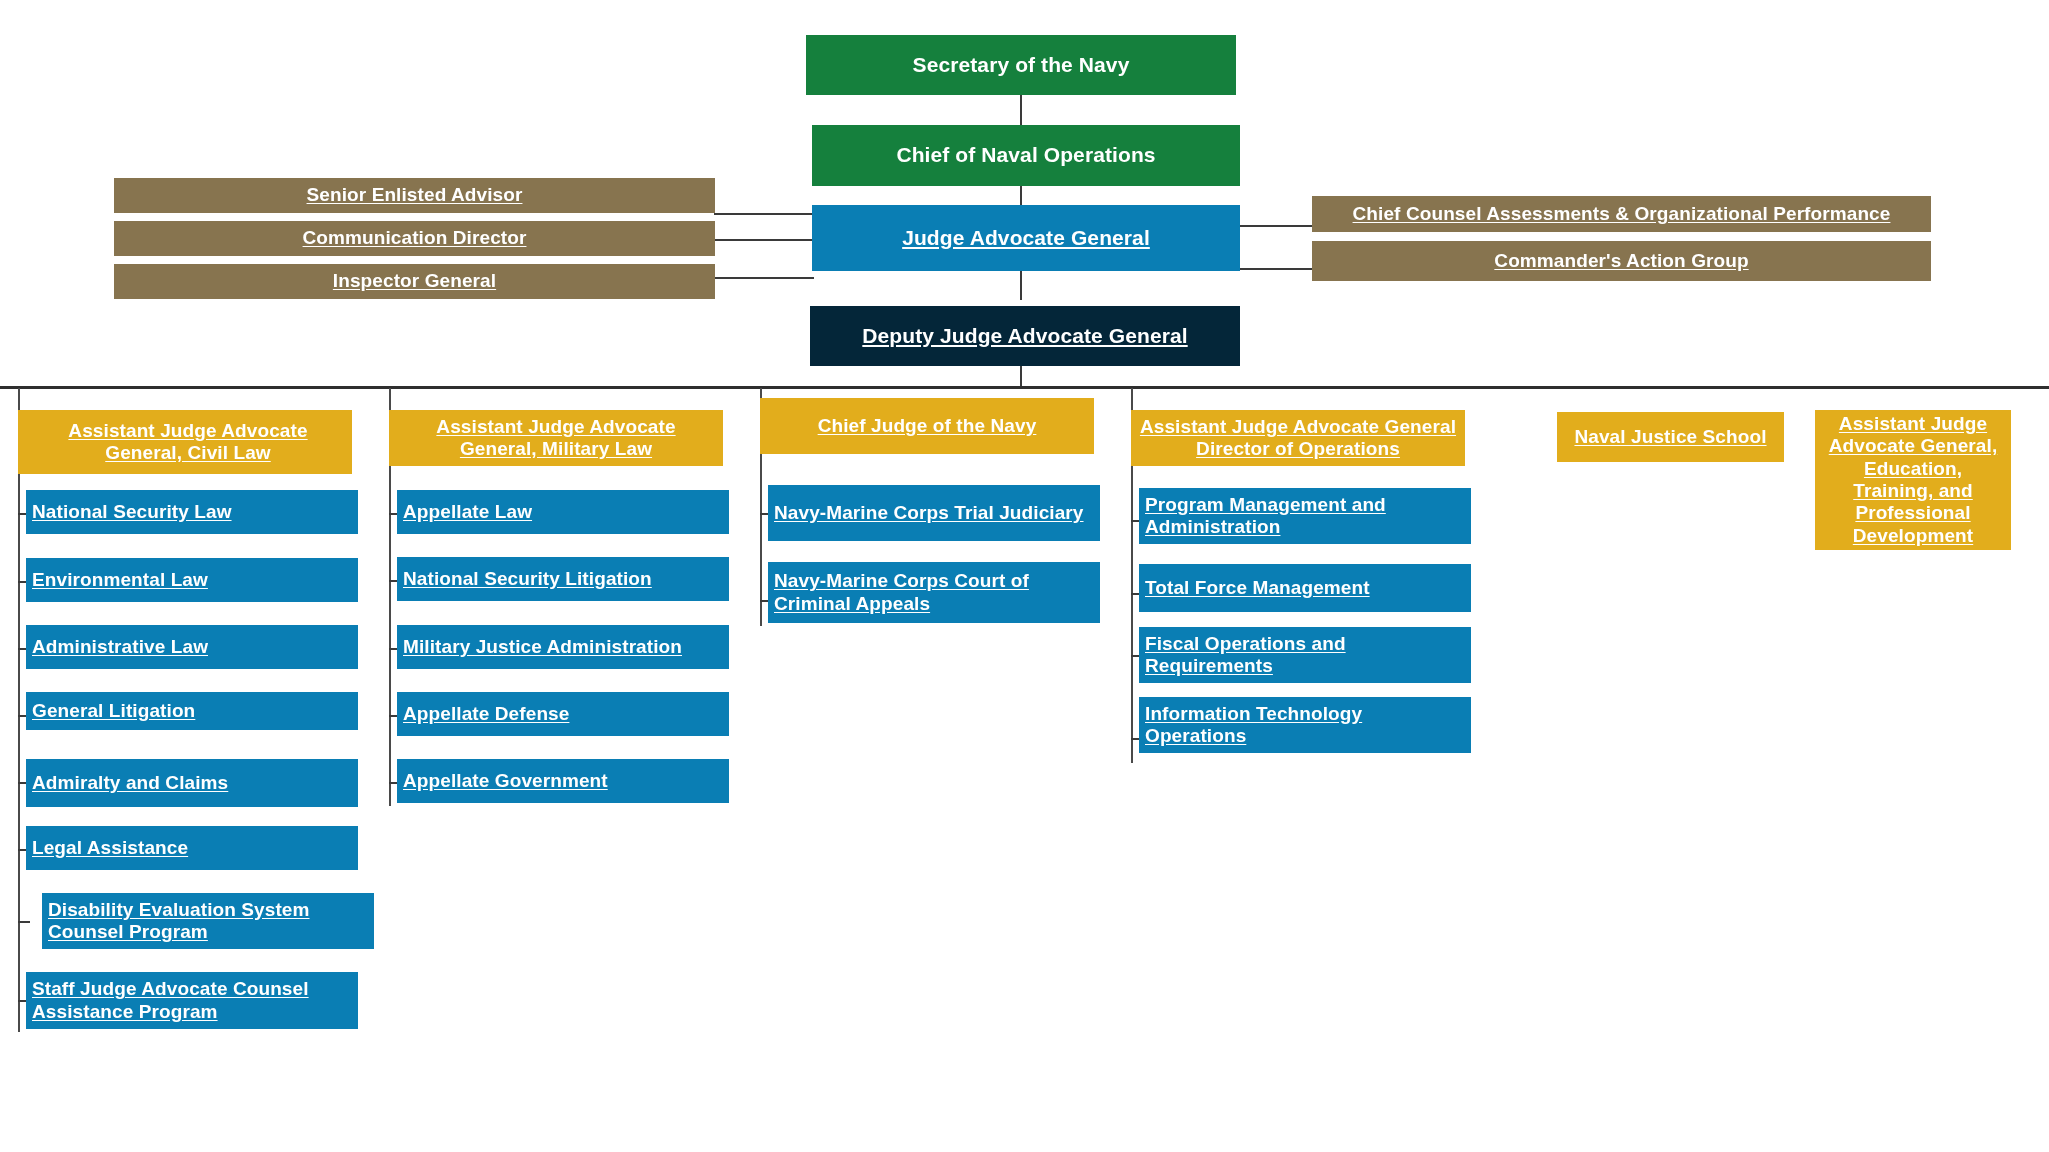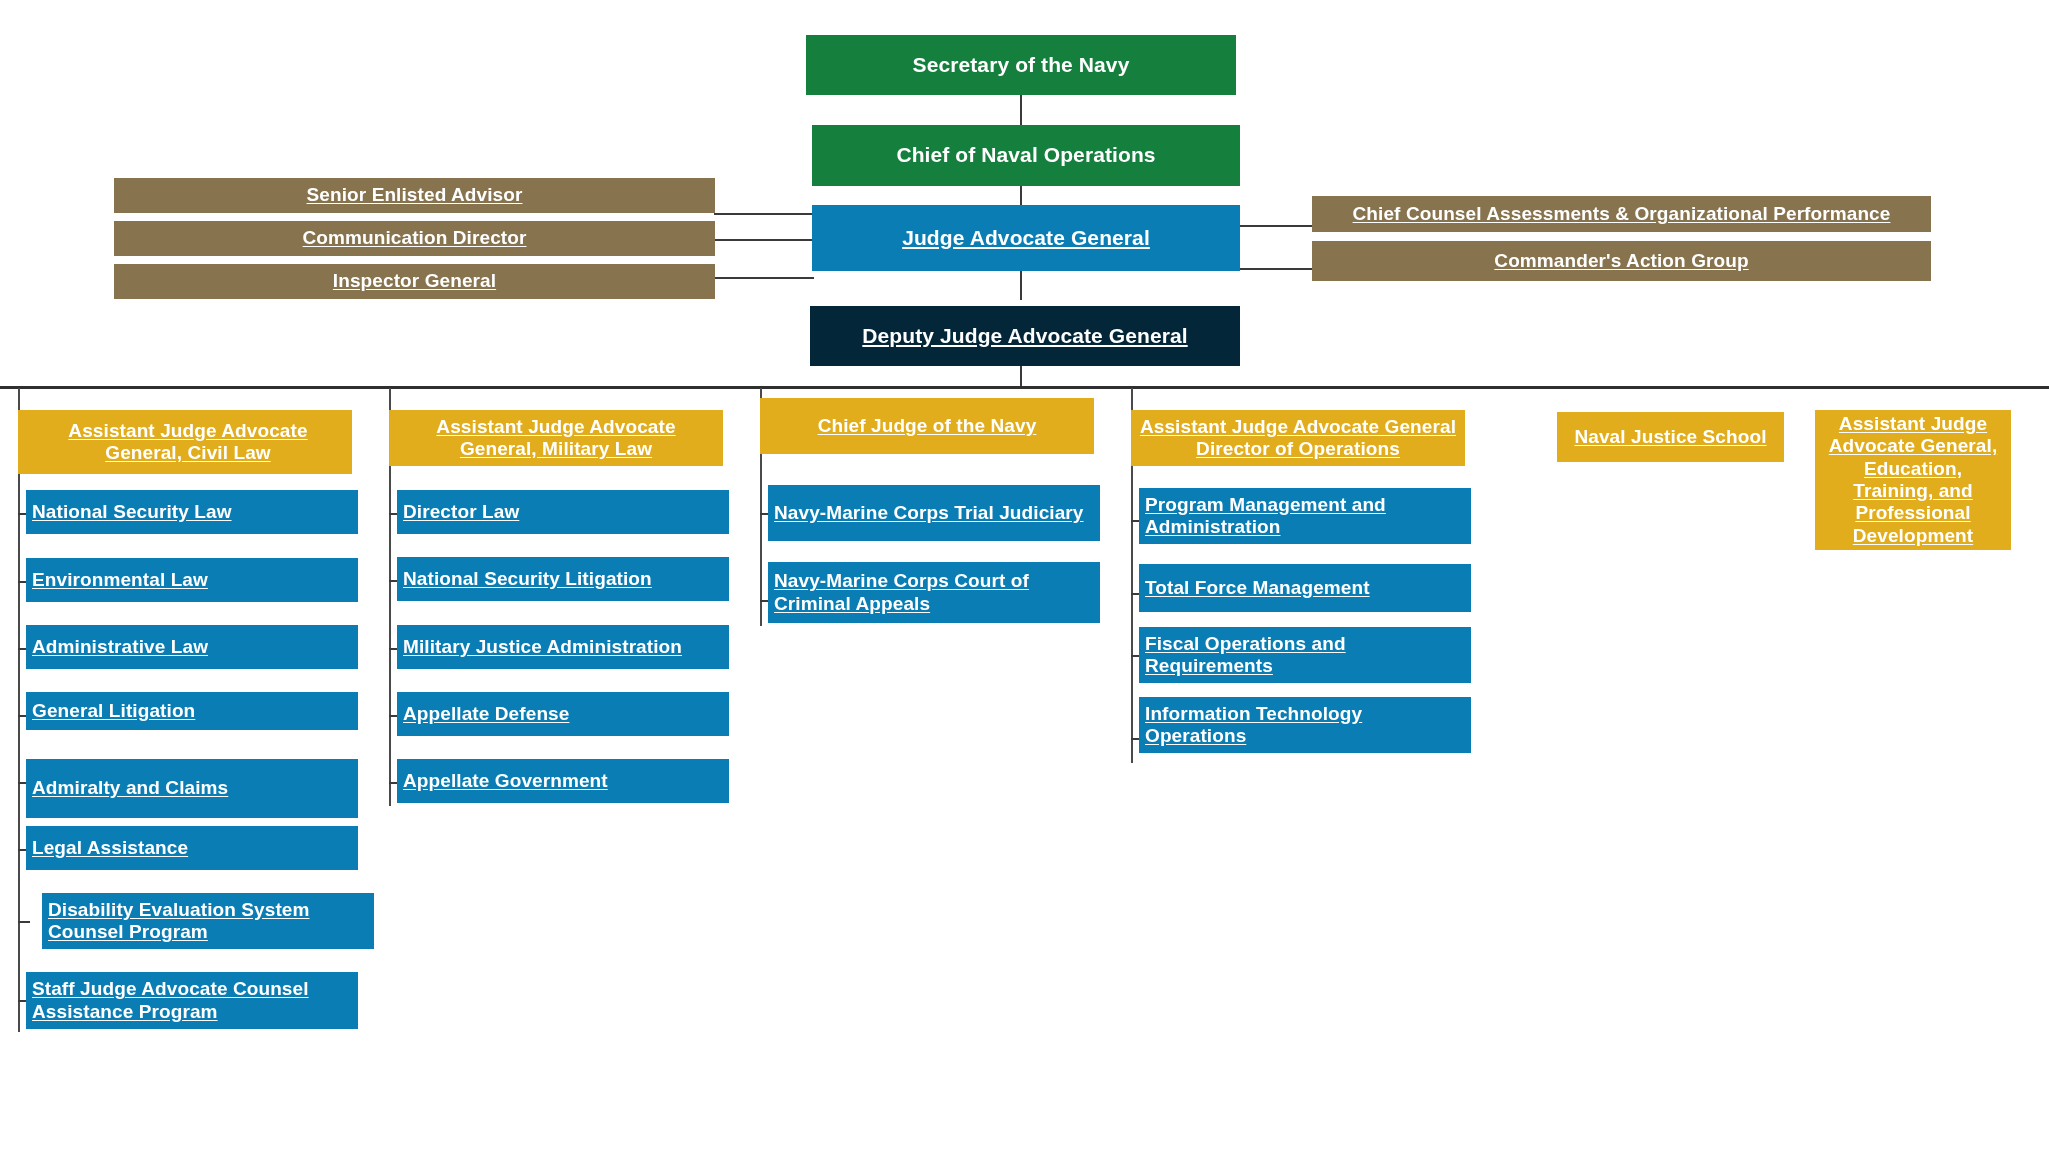--- a/index.html
+++ b/index.html
@@ -128,21 +128,21 @@
   <div class="box c-blue left pad-l" style="left:26px; top:625px; width:332px; height:44px; font-size:19px;">
     <span class="txt u">Administrative Law </span>
   </div>
 
   <div class="line hline" style="left:18px; top:715px; width:12px;"></div>
   <div class="box c-blue left pad-l" style="left:26px; top:692px; width:332px; height:38px; font-size:19px;">
     <span class="txt u">General Litigation</span>
   </div>
 
   <div class="line hline" style="left:18px; top:782px; width:12px;"></div>
-  <div class="box c-blue left pad-l" style="left:26px; top:759px; width:332px; height:59px; font-size:19px;">
+  <div class="box c-blue left pad-l" style="left:26px; top:759px; width:332px; height:48px; font-size:19px;">
     <span class="txt u">Admiralty and Claims</span>
   </div>
 
   <div class="line hline" style="left:18px; top:849px; width:12px;"></div>
   <div class="box c-blue left pad-l" style="left:26px; top:826px; width:332px; height:44px; font-size:19px;">
     <span class="txt u">Legal Assistance</span>
   </div>
 
   <div class="line hline" style="left:18px; top:921px; width:12px;"></div>
   <div class="box c-blue left pad-l" style="left:26px; top:893px; width:332px; height:56px; font-size:19px;margin-left:16px;">
@@ -155,21 +155,21 @@
   </div>
 
   <div class="line vline vline-thin" style="left:389px; top:388px; height:418px;"></div>
 
   <div class="box c-yellow center pad-c" style="left:389px; top:410px; width:334px; height:56px; font-size:19px;">
     <span class="txt u">Assistant Judge Advocate General, Military Law</span>
   </div>
 
   <div class="line hline" style="left:389px; top:513px; width:12px;"></div>
   <div class="box c-blue left pad-l" style="left:397px; top:490px; width:332px; height:44px; font-size:19px;">
-    <span class="txt u">Director Law</span>
+    <span class="txt u">Appellate Law</span>
   </div>
 
   <div class="line hline" style="left:389px; top:580px; width:12px;"></div>
   <div class="box c-blue left pad-l" style="left:397px; top:557px; width:332px; height:44px; font-size:19px;">
     <span class="txt u">National Security Litigation</span>
   </div>
 
   <div class="line hline" style="left:389px; top:648px; width:12px;"></div>
   <div class="box c-blue left pad-l" style="left:397px; top:625px; width:332px; height:44px; font-size:19px;">
     <span class="txt u">Military Justice Administration</span>

